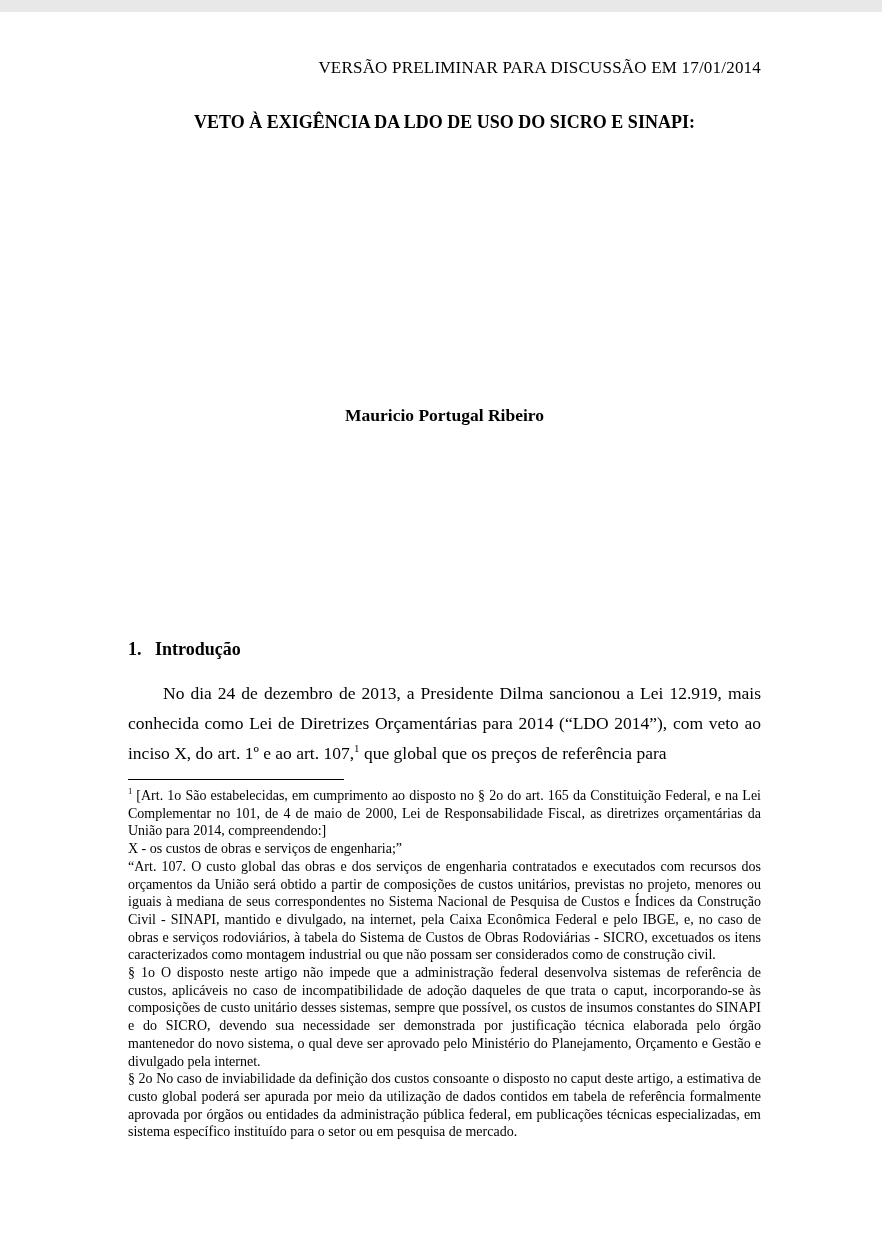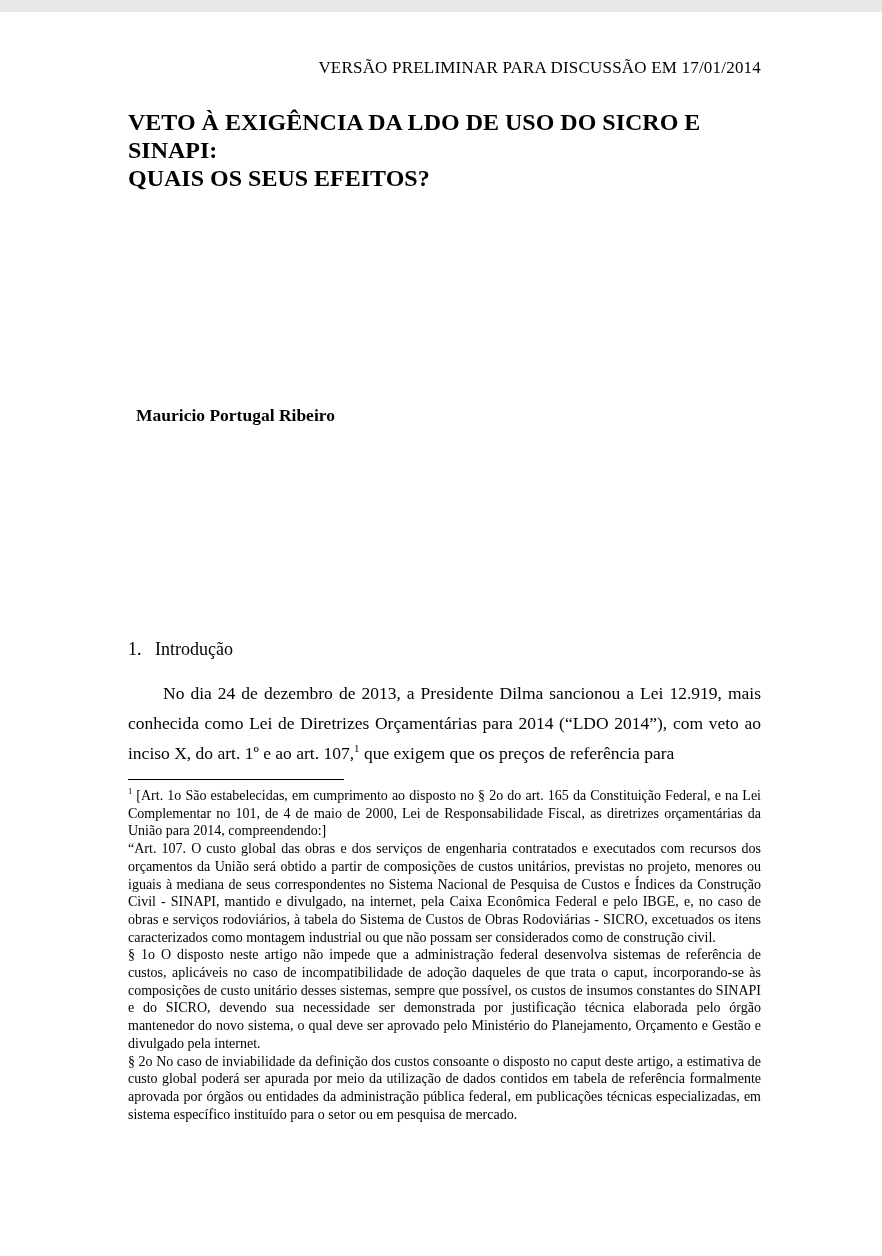--- a/index.html
+++ b/index.html
@@ -21,39 +21,40 @@
     width: 633px;
     text-align: right;
     font-size: 17px;
     letter-spacing: 0.2px;
   }
   .doc-title {
     position: absolute;
     top: 96px;
     left: 128px;
     width: 633px;
+    text-align: center;
     font-weight: bold;
-    font-size: 24px;
+    font-size: 18px;
     line-height: 28px;
   }
   .authors {
     position: absolute;
     top: 388px;
-    left: 136px;
+    left: 128px;
     width: 633px;
-    text-align: left;
+    text-align: center;
     font-weight: bold;
     font-size: 17.5px;
     line-height: 30px;
   }
   .section-heading {
     position: absolute;
     top: 627px;
     left: 128px;
-    font-weight: normal;
+    font-weight: bold;
     font-size: 18px;
   }
   .section-heading .sec-num {
     display: inline-block;
     min-width: 27px;
   }
   .body-para {
     position: absolute;
     top: 666px;
     left: 128px;
@@ -90,35 +91,35 @@
 </style>
 </head>
 <body>
 
 <div class="page">
 
   <div class="draft-header">VERSÃO PRELIMINAR PARA DISCUSSÃO EM 17/01/2014</div>
 
   <div class="doc-title">
     <div>VETO À EXIGÊNCIA DA LDO DE USO DO SICRO E SINAPI:</div>
-    <div>QUAIS OS SEUS EFEITOS?</div>
   </div>
 
   <div class="authors">
     <div>Mauricio Portugal Ribeiro</div>
   </div>
 
   <div class="section-heading">
     <span class="sec-num">1.</span><span>Introdução</span>
   </div>
 
-  <p class="body-para"><span>No dia 24 de dezembro de 2013, a Presidente Dilma sancionou a Lei 12.919, mais conhecida como Lei de Diretrizes Orçamentárias para 2014 (“LDO 2014”), com veto ao inciso X, do art. 1º e ao art. 107,</span><sup>1</sup><span> que exigem que os preços de referência para</span></p>
+  <p class="body-para"><span>No dia 24 de dezembro de 2013, a Presidente Dilma sancionou a Lei 12.919, mais conhecida como Lei de Diretrizes Orçamentárias para 2014 (“LDO 2014”), com veto ao inciso X, do art. 1º e ao art. 107,</span><sup>1</sup><span> que global que os preços de referência para</span></p>
 
   <div class="footnote-rule"></div>
 
   <div class="footnote">
     <div><sup>1</sup><span>[Art. 1o  São estabelecidas, em cumprimento ao disposto no § 2o do art. 165 da Constituição Federal, e na Lei Complementar no 101, de 4 de maio de 2000, Lei de Responsabilidade Fiscal, as diretrizes orçamentárias da União para 2014, compreendendo:]</span></div>
+    <div>X - os custos de obras e serviços de engenharia;”</div>
     <div>“Art. 107.  O custo global das obras e dos serviços de engenharia contratados e executados com recursos dos orçamentos da União será obtido a partir de composições de custos unitários, previstas no projeto, menores ou iguais à mediana de seus correspondentes no Sistema Nacional de Pesquisa de Custos e Índices da Construção Civil - SINAPI, mantido e divulgado, na internet, pela Caixa Econômica Federal e pelo IBGE, e, no caso de obras e serviços rodoviários, à tabela do Sistema de Custos de Obras Rodoviárias - SICRO, excetuados os itens caracterizados como montagem industrial ou que não possam ser considerados como de construção civil.</div>
     <div>§ 1o  O disposto neste artigo não impede que a administração federal desenvolva sistemas de referência de custos, aplicáveis no caso de incompatibilidade de adoção daqueles de que trata o caput, incorporando-se às composições de custo unitário desses sistemas, sempre que possível, os custos de insumos constantes do SINAPI e do SICRO, devendo sua necessidade ser demonstrada por justificação técnica elaborada pelo órgão mantenedor do novo sistema, o qual deve ser aprovado pelo Ministério do Planejamento, Orçamento e Gestão e divulgado pela internet.</div>
     <div>§ 2o  No caso de inviabilidade da definição dos custos consoante o disposto no caput deste artigo, a estimativa de custo global poderá ser apurada por meio da utilização de dados contidos em tabela de referência formalmente aprovada por órgãos ou entidades da administração pública federal, em publicações técnicas especializadas, em sistema específico instituído para o setor ou em pesquisa de mercado.</div>
   </div>
 
 </div>
 
 </body></html>

